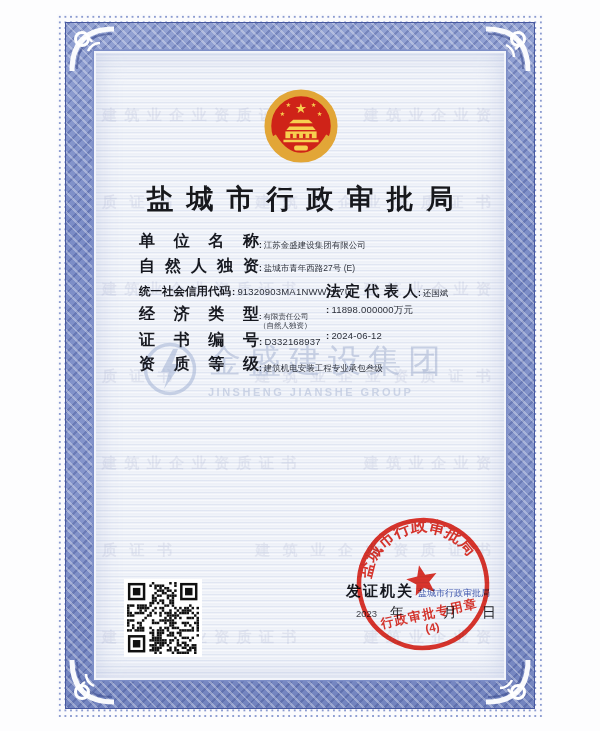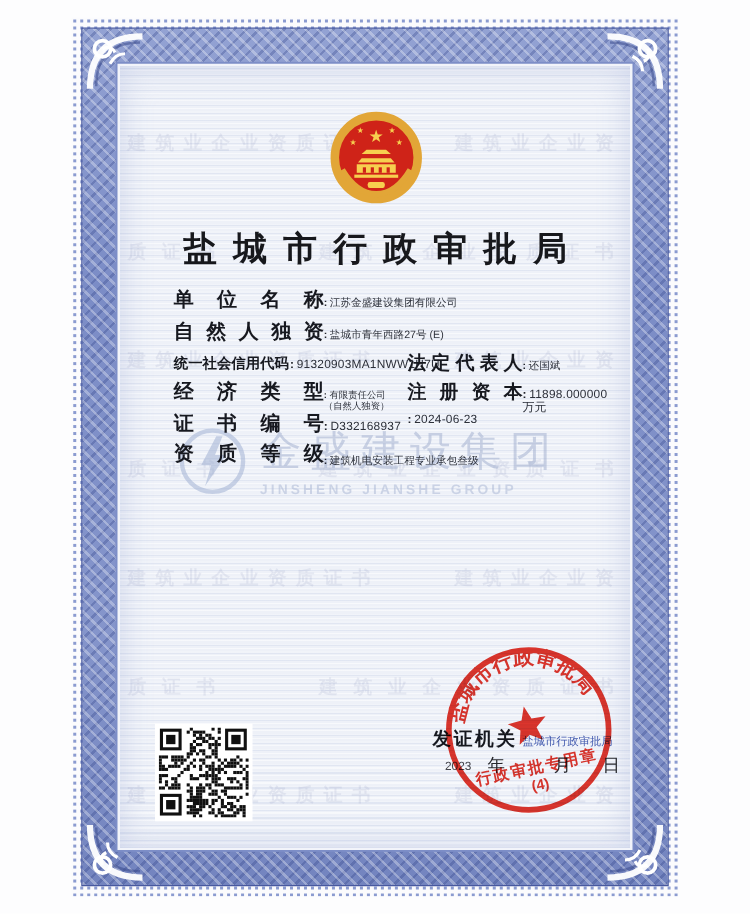--- a/index.html
+++ b/index.html
@@ -73,21 +73,21 @@
     font-size:16px; font-weight:bold; color:#16181f; line-height:20px;
     text-align:justify; text-align-last:justify;
   }
   .flabel.small { width:auto; font-size:11.5px; letter-spacing:0; text-align:center; text-align-last:left; margin-right:1px; }
   .rgroup { position:absolute; left:187px; top:0; display:flex; align-items:baseline; }
   .rgroup .flabel { width:92px; font-size:15px; }
   .fvalue { font-size:8.5px; color:#2f333d; line-height:11px; }
   .fvalue::before { content:":"; font-weight:bold; margin-right:2px; color:#22242c; }
   .fvalue.num { font-size:9.5px; letter-spacing:.2px; color:#2b2f39; }
   .fvalue.wrap { display:inline-block; width:56px; font-size:7.5px; line-height:9px; }
-  .r1{top:0;} .r2{top:25px;} .r3{top:50px;} .r4{top:73px;} .r5{top:99px;} .r6{top:123px;align-items:flex-end;}
+  .r1{top:0;align-items:flex-end;} .r2{top:25px;} .r3{top:50px;} .r4{top:73px;} .r5{top:99px;} .r6{top:123px;align-items:flex-end;}
 
   .qr { position:absolute; left:28px; top:526px; width:78px; height:78px; z-index:3; background:#fff; padding:3px; }
 
   .issuer { position:absolute; left:250px; top:529px; z-index:2; display:flex; align-items:baseline; }
   .issuer .ilabel {
     display:inline-block; width:66px; font-size:15px; font-weight:bold; color:#16181f;
     text-align:justify; text-align-last:justify;
   }
   .issuer .ivalue { font-size:9px; color:#3f57ad; margin-left:6px; white-space:nowrap; }
 
@@ -187,30 +187,29 @@
             <span class="rgroup">
               <span class="flabel">法定代表人</span>
               <span class="fvalue">还国斌</span>
             </span>
           </div>
 
           <div class="frow r4">
             <span class="flabel">经济类型</span>
             <span class="fvalue wrap">有限责任公司（自然人独资）</span>
             <span class="rgroup">
-              <span class="flabel">注册资本</span>
               <span class="fvalue num">11898.000000万元</span>
             </span>
           </div>
 
           <div class="frow r5">
             <span class="flabel">证书编号</span>
             <span class="fvalue num">D332168937</span>
             <span class="rgroup">
-              <span class="fvalue num">2024-06-23</span>
+              <span class="fvalue num">2024-06-12</span>
             </span>
           </div>
 
           <div class="frow r6">
             <span class="flabel">资质等级</span>
             <span class="fvalue">建筑机电安装工程专业承包叁级</span>
           </div>
         </div>
 
         <svg class="qr" id="qr" viewBox="0 0 78 78">

